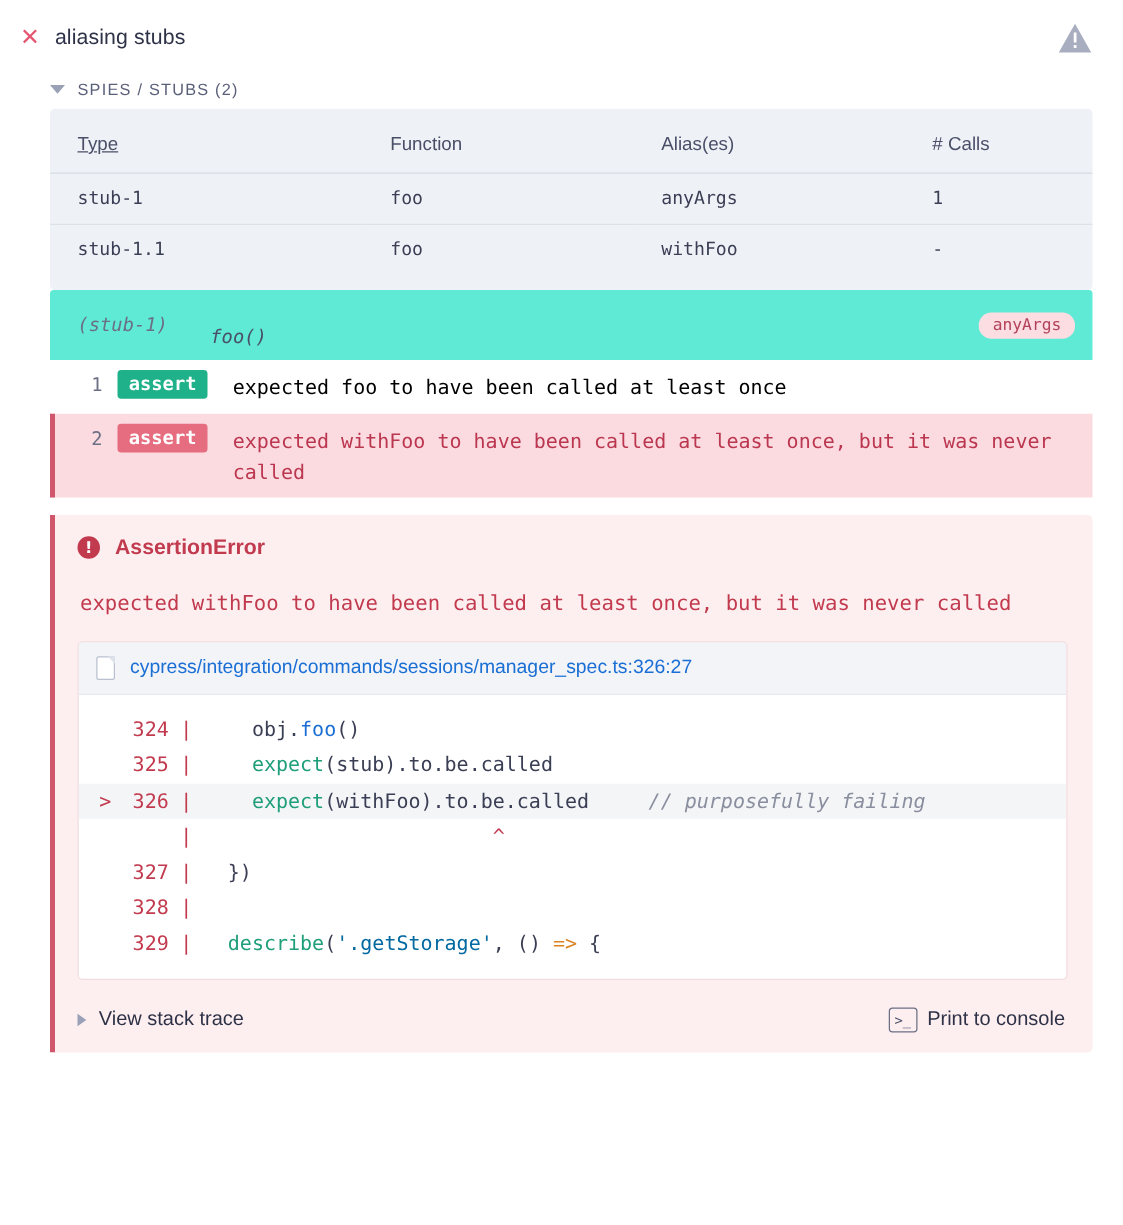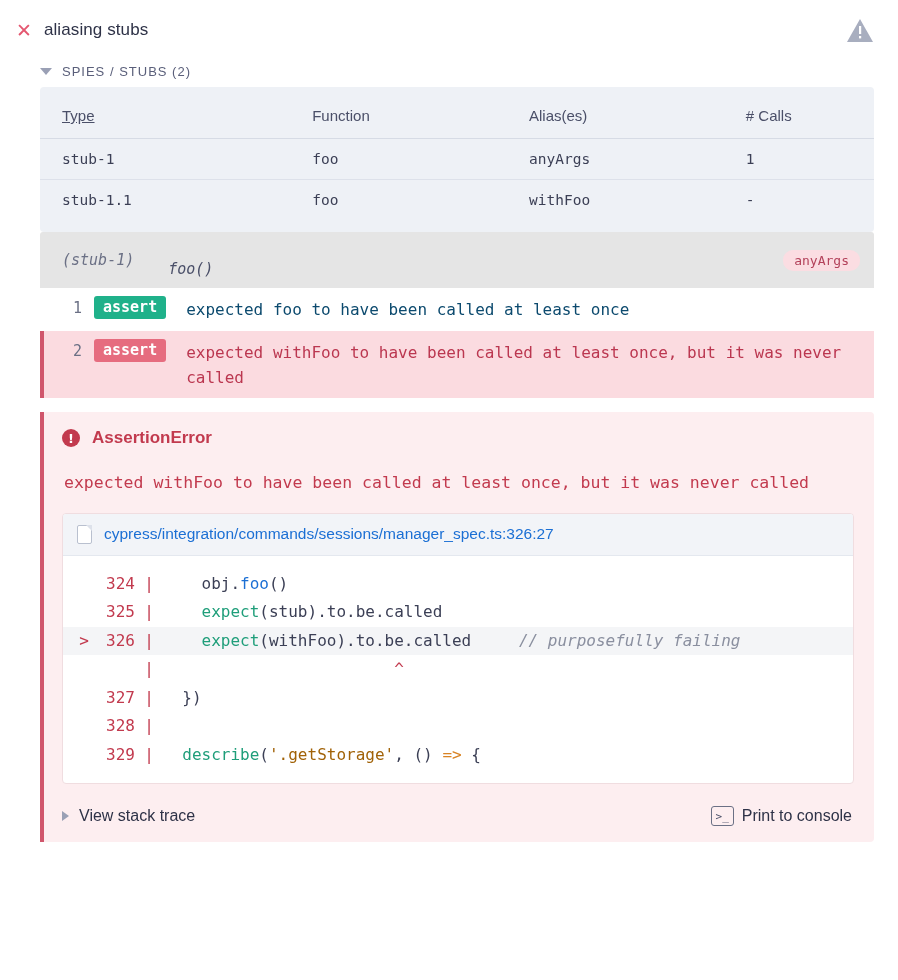--- a/index.html
+++ b/index.html
@@ -66,21 +66,21 @@
   .col-type { width: 30%; text-decoration: underline; }
   .col-fn { width: 26%; }
   .col-alias { width: 26%; }
   .col-calls { width: 18%; }
   td.dash { color: #c23a4e; }
 
   
   .body-block { margin: 0 24px 0 40px; }
   .cmd-header {
     display: flex; align-items: center;
-    background: #e5e5e5; border-radius: 3px 3px 0 0;
+    background: #5eead4; border-radius: 3px 3px 0 0;
     padding: 10px 14px 10px 22px;
     font-family: "DejaVu Sans Mono", monospace; font-size: 15px;
   }
   .cmd-num { color: #6b7085; font-style: italic; margin-right: 34px; }
   .cmd-name { color: #4a4f68; font-style: italic; margin-top: 18px; }
   .alias-pill {
     margin-left: auto; background: #fbdde2; color: #b3415a;
     border-radius: 10px; padding: 3px 11px; font-size: 13px;
     font-family: "DejaVu Sans Mono", monospace;
   }
@@ -94,21 +94,21 @@
   .log-row.pass { border-left: 4px solid transparent; }
   .log-idx { width: 24px; color: #6b7085; font-size: 15px; padding-top: 3px; text-align: right; }
   .badge {
     border-radius: 3px; padding: 2px 9px 3px 9px;
     font-family: "DejaVu Sans Mono", monospace; font-size: 15px;
     margin-left: 12px; margin-right: 20px; font-weight: bold;
   }
   .badge.pass { background: #1fb18a; color: #fff; }
   .badge.fail { background: #e66c7f; color: #fff; }
   .log-msg { flex: 1; padding-top: 2px; line-height: 1.55; }
-  .log-msg.pass { color: #0c4a6e; }
+  .log-msg.pass { color: #000000; }
   .log-msg.fail { color: #bb3750; }
 
   
   .err-panel {
     margin: 14px 24px 0 40px;
     background: #fdeef0; border-left: 4px solid #d0566c;
     border-radius: 0 4px 4px 0;
     padding: 16px 20px 12px 18px;
   }
   .err-title-row { display: flex; align-items: center; }
@@ -149,21 +149,21 @@
     display: flex; font-family: "DejaVu Sans Mono", monospace;
     font-size: 16px; line-height: 1.78; white-space: pre;
   }
   .cline.hl { background: #f4f5f7; }
   .gutter-mark { width: 26px; text-align: right; color: #c23a4e; }
   .lineno { width: 46px; text-align: right; color: #c23a4e; }
   .pipe { width: 28px; text-align: center; color: #c23a4e; }
   .codetext { color: #3b3f55; overflow: hidden; }
   .kw { color: #1f9e7a; }
   .fn { color: #1b6fd4; }
-  .str { color: #a16207; }
+  .str { color: #0369a1; }
   .com { color: #8a8f9f; font-style: italic; margin-left: 38px; }
   .arrow { color: #d98324; }
   .caretline { color: #c23a4e; }
 
   
   .err-footer {
     display: flex; align-items: center;
     margin-top: 18px; padding: 4px 2px 4px 0;
   }
   .stack-toggle {

